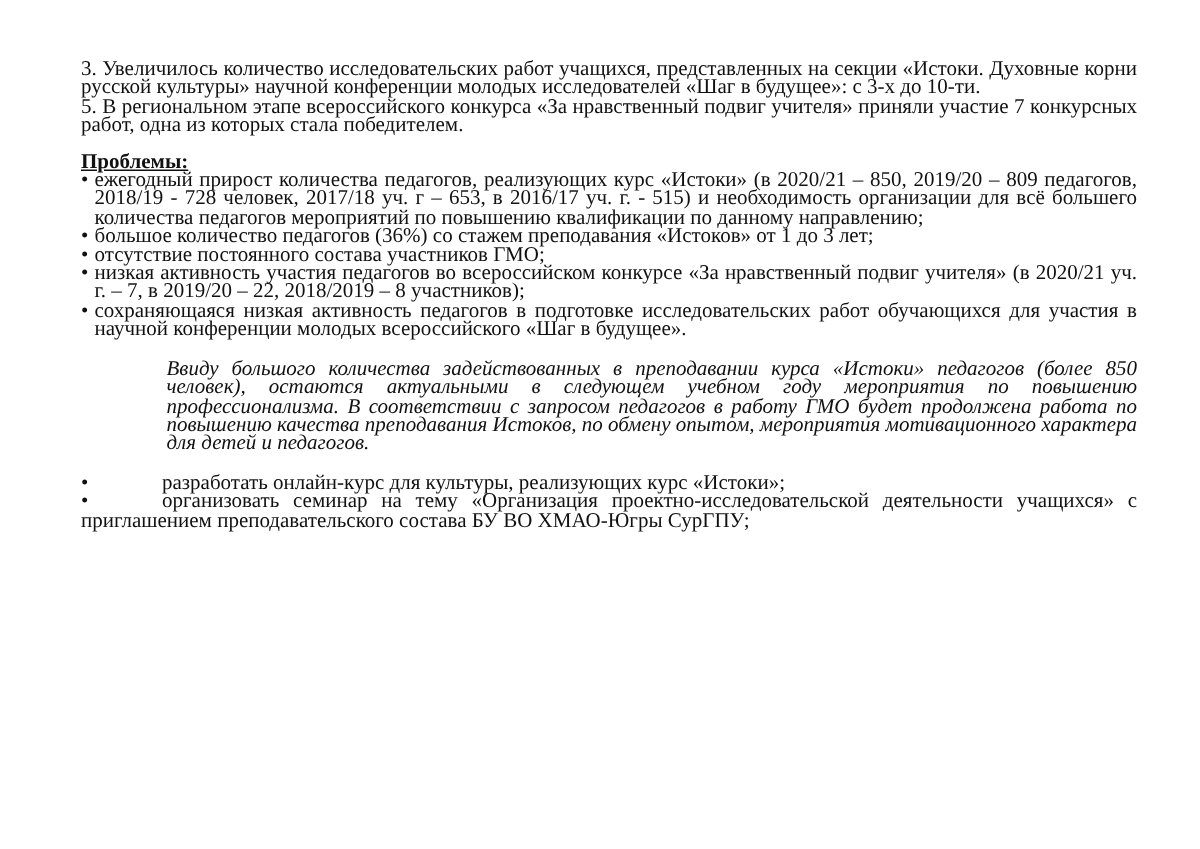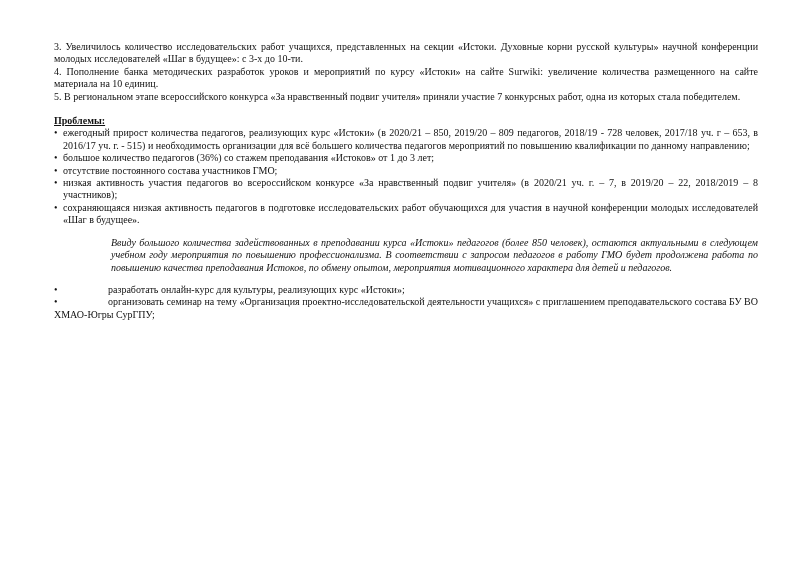--- a/index.html
+++ b/index.html
@@ -1,36 +1,35 @@
 <!DOCTYPE html>
 <html><head>
 <meta charset="utf-8">
 <style>
   html, body { margin: 0; padding: 0; background: #ffffff; }
   body { width: 800px; height: 566px; position: relative; overflow: hidden; }
   .page {
     position: absolute; left: 54px; top: 41px; width: 704px;
-    font-family: "Liberation Serif", serif; font-size: 10px; line-height: 12.4px;
+    font-family: "Liberation Serif", serif; font-size: 14px; line-height: 12.4px;
     color: #111111;
   }
   .p { text-align: justify; margin: 0; }
   .heading { font-weight: bold; margin-top: 12px; text-decoration: underline; }
   .bullet { display: flex; }
   .bullet .mark { flex: 0 0 auto; width: 9px; }
   .bullet .text { flex: 1; text-align: justify; }
   .indent { padding-left: 57px; text-indent: 0; text-align: justify; font-style: italic; }
   .sugg { margin: 0; text-align: justify; }
   .sugg .mark { display: inline-block; width: 54px; }
 </style>
 </head>
 <body>
 
 <div class="page">
   <p class="p">3. Увеличилось количество исследовательских работ учащихся, представленных на секции «Истоки. Духовные корни русской культуры» научной конференции молодых исследователей «Шаг в будущее»: с 3-х до 10-ти.</p>
-  <p class="p">4. Пополнение банка методических разработок уроков и мероприятий по курсу «Истоки» на сайте Surwiki: увеличение количества размещенного на сайте материала на 10 единиц.</p>
   <p class="p">5. В региональном этапе всероссийского конкурса «За нравственный подвиг учителя»  приняли участие 7 конкурсных работ, одна из которых стала победителем.</p>
 
   <p class="p heading">Проблемы:</p>
   <div class="bullet">
     <span class="mark">•</span>
     <span class="text">ежегодный прирост количества педагогов, реализующих курс «Истоки» (в 2020/21 – 850, 2019/20 – 809 педагогов,  2018/19 - 728 человек, 2017/18 уч. г – 653, в 2016/17 уч. г. - 515) и необходимость организации для всё большего количества педагогов мероприятий по повышению квалификации по данному направлению;</span>
   </div>
   <div class="bullet">
     <span class="mark">•</span>
     <span class="text">большое количество педагогов  (36%) со стажем преподавания «Истоков» от 1 до 3 лет;</span>
@@ -38,21 +37,21 @@
   <div class="bullet">
     <span class="mark">•</span>
     <span class="text">отсутствие постоянного состава участников ГМО;</span>
   </div>
   <div class="bullet">
     <span class="mark">•</span>
     <span class="text">низкая активность  участия педагогов во всероссийском конкурсе «За нравственный подвиг учителя» (в 2020/21 уч. г. – 7, в 2019/20 – 22, 2018/2019 – 8 участников);</span>
   </div>
   <div class="bullet">
     <span class="mark">•</span>
-    <span class="text">сохраняющаяся низкая активность педагогов в подготовке исследовательских работ обучающихся для участия в научной конференции молодых исследователей «Шаг в будущее».</span>
+    <span class="text">сохраняющаяся низкая активность педагогов в подготовке исследовательских работ обучающихся для участия в научной конференции молодых всероссийского «Шаг в будущее».</span>
   </div>
   <p class="indent">Ввиду большого количества задействованных в преподавании курса «Истоки» педагогов (более 850 человек), остаются актуальными  в следующем учебном году мероприятия по повышению профессионализма. В соответствии с запросом педагогов в работу ГМО будет продолжена работа  по повышению качества преподавания Истоков, по обмену опытом, мероприятия мотивационного характера для  детей и педагогов.</p>
 
   <p class="sugg">
     <span class="mark">•</span><span>разработать онлайн-курс для культуры, реализующих курс «Истоки»;</span>
   </p>
   <p class="sugg">
     <span class="mark">•</span><span>организовать семинар на тему «Организация проектно-исследовательской деятельности учащихся» с приглашением преподавательского состава БУ ВО ХМАО-Югры СурГПУ;</span>
   </p>
 </div>

